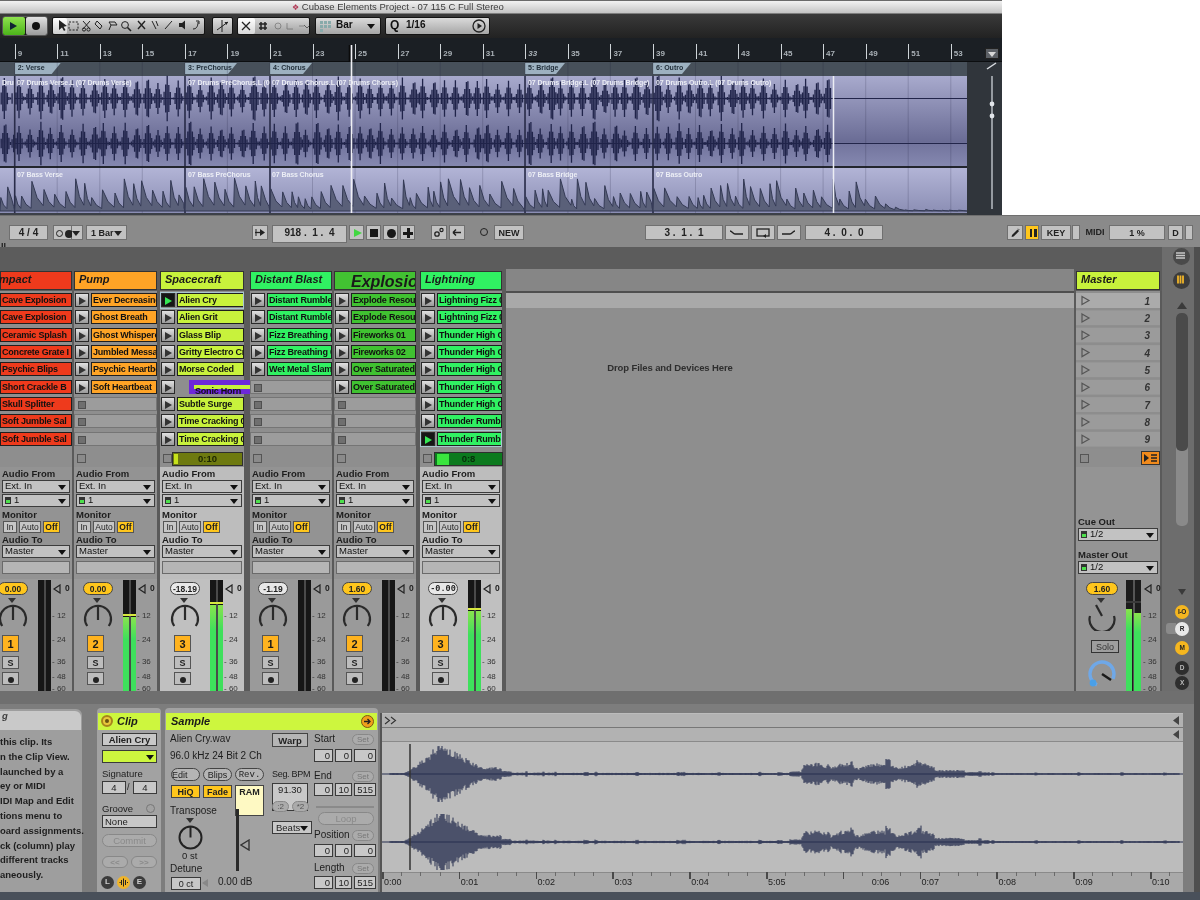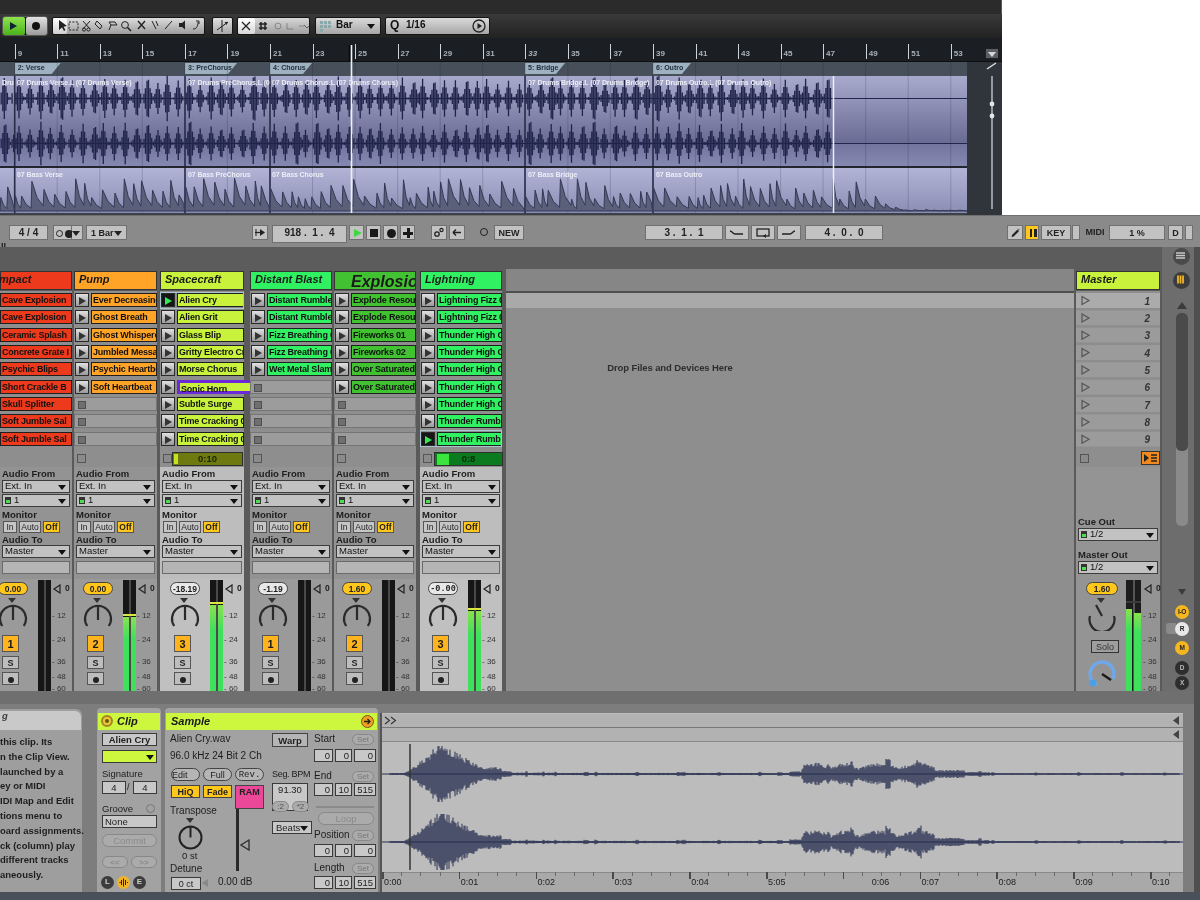--- a/index.html
+++ b/index.html
@@ -2,20 +2,23 @@
 <html><head><meta charset="utf-8"><style>
 *{margin:0;padding:0;box-sizing:border-box;font-family:"Liberation Sans",sans-serif;}
 body{width:1200px;height:900px;background:#fff;overflow:hidden;position:relative;}
 .abs{position:absolute;font-size:8px;line-height:1;}
 .b{font-weight:bold;}
 .i{font-style:italic;}
 .dda{position:absolute;right:3px;top:50%;margin-top:-2px;width:0;height:0;border-left:4px solid transparent;border-right:4px solid transparent;border-top:5px solid #111;}
 </style></head><body>
 
 <div class="abs" style="left:0;top:0;width:1002px;height:215px;background:#2b2b2b;border-right:1px solid #5a5a5a;">
+<div class="abs" style="left:0;top:0;width:1002px;height:14px;background:linear-gradient(#f2f2f2,#c4c4c4);border-top:1px solid #6a6a6a;border-bottom:1px solid #7e7e7e;">
+      <div class="abs" style="left:292px;top:1px;width:420px;font-size:9.5px;color:#3c3c3c;"><span style="color:#b03552;font-size:8px;">❖</span> Cubase Elements Project - 07 115 C Full Stereo</div>
+    </div>
 <div class="abs" style="left:0;top:14px;width:1002px;height:24px;background:linear-gradient(#3a3a3a,#222);">
 <div class="abs" style="left:2px;top:2px;width:46px;height:20px;border:1px solid #555;border-radius:3px;background:#1a1a1a;"></div>
 <div class="abs" style="left:3px;top:3px;width:22px;height:18px;background:linear-gradient(#8ee24e,#4cb31a);border-radius:2px;">
         <div class="abs" style="left:7px;top:5px;width:0;height:0;border-left:7px solid #123;border-top:4px solid transparent;border-bottom:4px solid transparent;"></div>
       </div>
 <div class="abs" style="left:26px;top:3px;width:21px;height:18px;background:linear-gradient(#e2e2e2,#9b9b9b);border-radius:2px;">
         <div class="abs" style="left:6px;top:5px;width:8px;height:8px;background:#111;border-radius:50%;"></div>
       </div>
 <div class="abs" style="left:52px;top:3px;width:153px;height:18px;background:linear-gradient(#dcdcdc,#9d9d9d);border:1px solid #141414;border-radius:2px;"></div>
 <div class="abs" style="left:53px;top:4px;width:14px;height:16px;background:linear-gradient(#fff,#cfcfcf);border-radius:2px;"></div>
@@ -417,26 +420,26 @@
 <div class="abs" style="left:161px;top:129.05px;width:14px;height:14px;background:linear-gradient(#e0e0e0,#9a9a9a);border:1px solid #2a2a2a;">
       <div class="abs" style="left:3px;top:3px;width:0;height:0;border-left:7px solid #333;border-top:4px solid transparent;border-bottom:4px solid transparent;"></div>
     </div>
 <div class="abs" style="left:177px;top:129.05px;width:67px;height:14px;background:#c8f23c;border:1px solid #1f1f1f;">
       <div class="b" style="font-size:9px;letter-spacing:-0.2px;color:#111;padding:2px 0 0 1px;white-space:nowrap;overflow:hidden;">Gritty Electro Cr</div>
     </div>
 <div class="abs" style="left:161px;top:146.39999999999998px;width:14px;height:14px;background:linear-gradient(#e0e0e0,#9a9a9a);border:1px solid #2a2a2a;">
       <div class="abs" style="left:3px;top:3px;width:0;height:0;border-left:7px solid #333;border-top:4px solid transparent;border-bottom:4px solid transparent;"></div>
     </div>
 <div class="abs" style="left:177px;top:146.39999999999998px;width:67px;height:14px;background:#c8f23c;border:1px solid #1f1f1f;">
-      <div class="b" style="font-size:9px;letter-spacing:-0.2px;color:#111;padding:2px 0 0 1px;white-space:nowrap;overflow:hidden;">Morse Chorus</div>
+      <div class="b" style="font-size:9px;letter-spacing:-0.2px;color:#111;padding:2px 0 0 1px;white-space:nowrap;overflow:hidden;">Morse Coded</div>
     </div>
 <div class="abs" style="left:161px;top:163.75px;width:14px;height:14px;background:linear-gradient(#e0e0e0,#9a9a9a);border:1px solid #2a2a2a;">
       <div class="abs" style="left:3px;top:3px;width:0;height:0;border-left:7px solid #333;border-top:4px solid transparent;border-bottom:4px solid transparent;"></div>
     </div>
-<div class="abs" style="left:177px;top:163.75px;width:80px;height:14px;background:#c8f23c;border:3px solid #6d28d9;">
+<div class="abs" style="left:189px;top:163.75px;width:80px;height:14px;background:#c8f23c;border:5px solid #6d28d9;">
       <div class="b" style="font-size:9px;letter-spacing:-0.2px;color:#111;padding:2px 0 0 1px;white-space:nowrap;overflow:hidden;">Sonic Horn</div>
     </div>
 <div class="abs" style="left:161px;top:181.10000000000002px;width:14px;height:14px;background:linear-gradient(#e0e0e0,#9a9a9a);border:1px solid #2a2a2a;">
       <div class="abs" style="left:3px;top:3px;width:0;height:0;border-left:7px solid #333;border-top:4px solid transparent;border-bottom:4px solid transparent;"></div>
     </div>
 <div class="abs" style="left:177px;top:181.10000000000002px;width:67px;height:14px;background:#c8f23c;border:1px solid #1f1f1f;">
       <div class="b" style="font-size:9px;letter-spacing:-0.2px;color:#111;padding:2px 0 0 1px;white-space:nowrap;overflow:hidden;">Subtle Surge</div>
     </div>
 <div class="abs" style="left:161px;top:198.45000000000005px;width:14px;height:14px;background:linear-gradient(#e0e0e0,#9a9a9a);border:1px solid #2a2a2a;">
       <div class="abs" style="left:3px;top:3px;width:0;height:0;border-left:7px solid #333;border-top:4px solid transparent;border-bottom:4px solid transparent;"></div>
@@ -962,25 +965,25 @@
         <path d="M2.5 6.5h1.2M4.5 4v5M6.5 2.5v8M8.5 4v5M10 6.5h1" stroke="#222" stroke-width="1"></path>
       </svg></div>
 <div class="abs" style="left:133px;top:660px;width:13px;height:13px;background:#3c3c3c;border-radius:50%;text-align:center;"><span class="b" style="font-size:8px;color:#ccc;line-height:12px;">E</span></div>
 <div class="abs" style="left:165px;top:492px;width:213px;height:184px;background:#a2a2a2;border-radius:4px 4px 0 0;"></div>
 <div class="abs" style="left:166px;top:497px;width:211px;height:17px;background:#cdf63e;"><span class="b i" style="font-size:11px;color:#1a1a1a;padding-left:5px;line-height:16px;">Sample</span><div class="abs" style="right:3px;top:2px;width:13px;height:13px;background:#f0a01c;border:1px solid #7a5a10;border-radius:50%;"><svg width="11" height="11" viewBox="0 0 11 11">
           <path d="M2 5.5h5M5.5 3l2.5 2.5L5.5 8" stroke="#222" stroke-width="1.3" fill="none"></path>
         </svg></div></div>
 <div class="abs" style="left:170px;top:518px;width:100px;height:11px;"><span style="font-size:10px;color:#1d1d1d;">Alien Cry.wav</span></div>
 <div class="abs" style="left:170px;top:535px;width:130px;height:11px;"><span style="font-size:10px;color:#1d1d1d;">96.0 kHz 24 Bit 2 Ch</span></div>
 <div class="abs" style="left:171px;top:552px;width:29px;height:13px;background:#b5b5b5;border:1px solid #444;border-radius:7px;text-align:left;"><span style="font-size:9px;color:#222;line-height:12px;">Edit</span></div>
-<div class="abs" style="left:203px;top:552px;width:29px;height:13px;background:#b5b5b5;border:1px solid #444;border-radius:7px;text-align:center;"><span style="font-size:9px;color:#222;line-height:12px;">Full</span></div>
+<div class="abs" style="left:203px;top:552px;width:29px;height:13px;background:#b5b5b5;border:1px solid #444;border-radius:7px;text-align:center;"><span style="font-size:9px;color:#222;line-height:12px;">Blips</span></div>
 <div class="abs" style="left:235px;top:552px;width:29px;height:13px;background:#b5b5b5;border:1px solid #444;border-radius:7px;text-align:center;"><span style="font-size:9px;color:#222;line-height:12px;font-family:Liberation Mono, monospace;">Rev.</span></div>
 <div class="abs" style="left:171px;top:569px;width:29px;height:13px;background:#ffc61c;border:1px solid #444;text-align:center;"><span class="b" style="font-size:9px;color:#222;line-height:12px;">HiQ</span></div>
 <div class="abs" style="left:203px;top:569px;width:29px;height:13px;background:#ffc61c;border:1px solid #444;text-align:center;"><span class="b" style="font-size:9px;color:#222;line-height:12px;">Fade</span></div>
-<div class="abs" style="left:235px;top:569px;width:29px;height:24px;background:#ec4899;border:1px solid #444;text-align:center;"><span class="b" style="font-size:9px;color:#222;line-height:12px;">RAM</span></div>
+<div class="abs" style="left:235px;top:569px;width:29px;height:31px;background:#fef9c3;border:1px solid #444;text-align:center;"><span class="b" style="font-size:9px;color:#222;line-height:12px;">RAM</span></div>
 <div class="abs" style="left:170px;top:590px;width:70px;height:11px;"><span style="font-size:10px;color:#1d1d1d;">Transpose</span></div>
 <div class="abs" style="left:186px;top:602px;width:0px;height:0px;width:0;height:0;border-left:4px solid transparent;border-right:4px solid transparent;border-top:5px solid #333;"></div>
 <svg class="abs" style="left:177px;top:608px;" width="27" height="27" viewBox="0 0 27 27">
       <circle cx="13.5" cy="13.5" r="11" fill="none" stroke="#222" stroke-width="2"></circle>
       <path d="M13.5 13.5 V2" stroke="#222" stroke-width="2"></path>
     </svg>
 <div class="abs" style="left:182px;top:635px;width:30px;height:10px;"><span style="font-size:9.5px;color:#1d1d1d;">0 st</span></div>
 <div class="abs" style="left:170px;top:648px;width:60px;height:11px;"><span style="font-size:10px;color:#1d1d1d;">Detune</span></div>
 <div class="abs" style="left:171px;top:661px;width:30px;height:13px;background:#c8c8c8;border:1px solid #3a3a3a;text-align:center;"><span style="font-size:9px;color:#222;line-height:12px;">0 ct</span></div>
 <div class="abs" style="left:202px;top:663px;width:8px;height:9px;">

